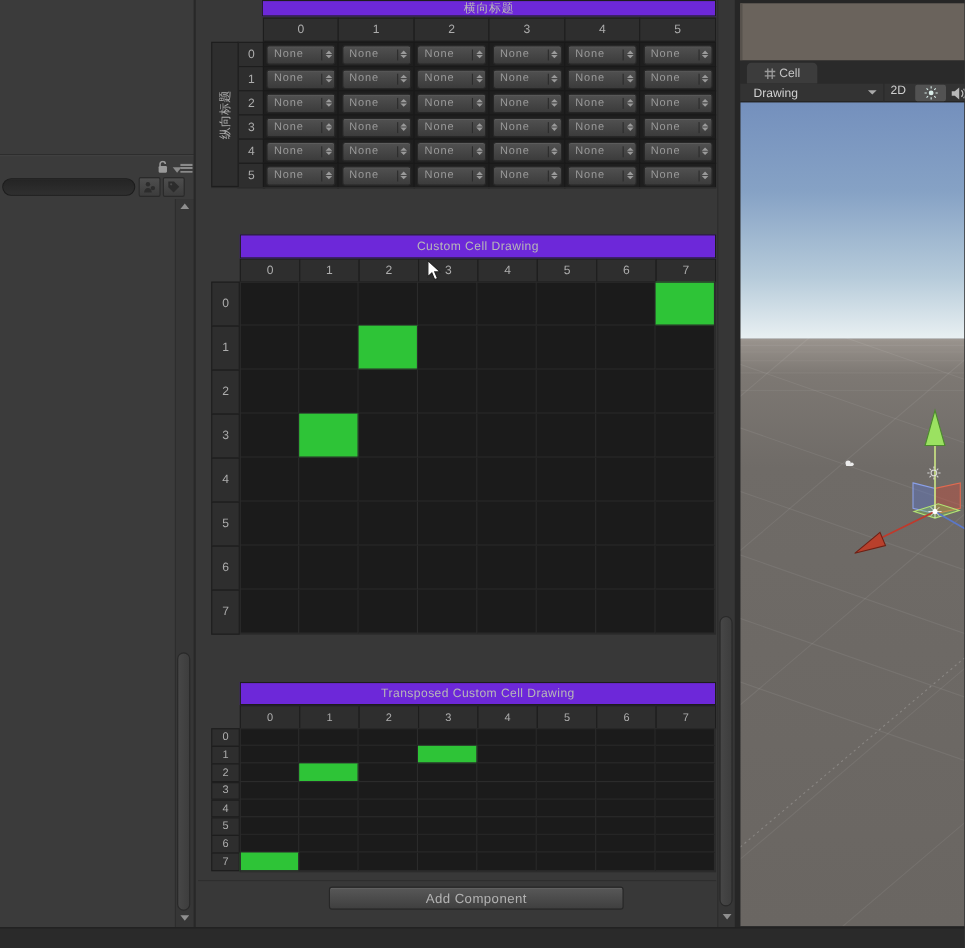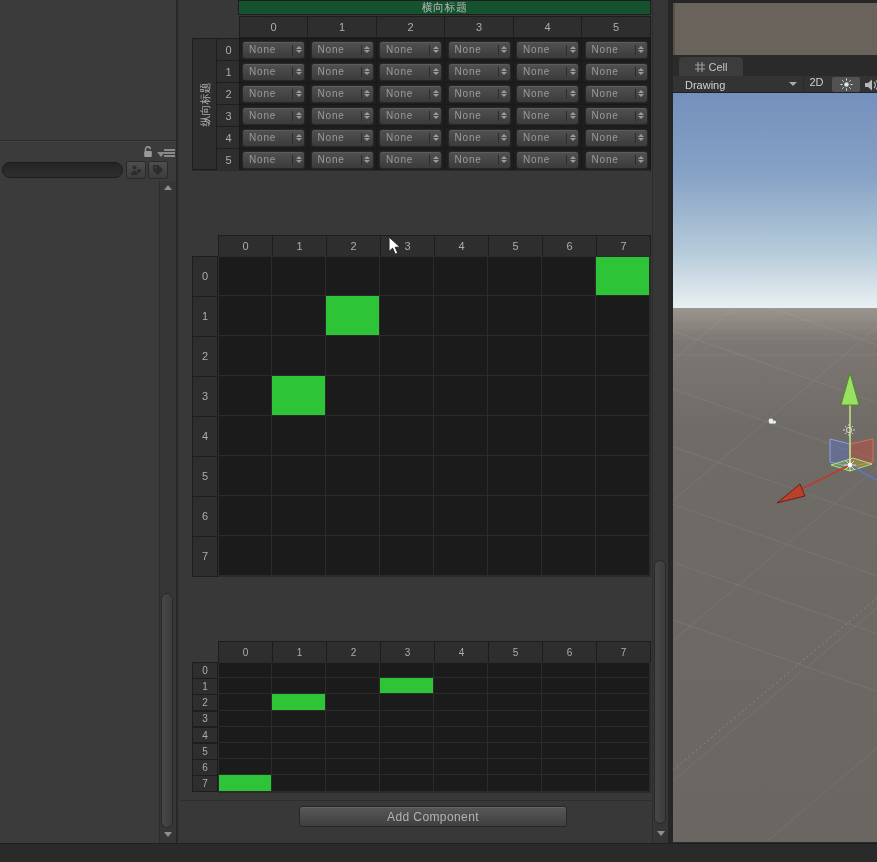--- a/index.html
+++ b/index.html
@@ -33,21 +33,21 @@
   #insp-thumb{left:654px;top:560px;height:264px;}
   .sb-up{width:0;height:0;border-left:4px solid transparent;border-right:4px solid transparent;border-bottom:5px solid #8f8f8f;}
   .sb-down{width:0;height:0;border-left:4px solid transparent;border-right:4px solid transparent;border-top:5px solid #8f8f8f;}
   #lp-up{left:164px;top:185px;} #lp-down{left:164px;top:832px;}
   #insp-sb{left:652px;top:0;width:17px;height:843px;}
   #insp-down{left:657px;top:831px;}
   #mid-divider{left:176px;top:0;width:2px;height:843px;background:#282828;}
   #right-divider{left:668px;top:0;width:5px;height:843px;background:#262626;}
 
   
-  .title-bar{background:#14532d;border:1px solid #1d1d1d;color:#b8b8b8;font-size:11px;
+  .title-bar{background:#6d28d9;border:1px solid #1d1d1d;color:#b8b8b8;font-size:11px;
     letter-spacing:.4px;display:flex;align-items:center;justify-content:center;}
   #t1-title{left:238px;top:0;width:413px;height:15px;}
   #t2-title{left:218px;top:213px;width:433px;height:22px;}
   #t3-title{left:218px;top:620px;width:433px;height:21px;}
   #t1-rot{left:192px;top:38px;width:25px;height:132px;}
   #t1-rot span{transform:rotate(-90deg);white-space:nowrap;display:block;}
   #t1-bottom{left:192px;top:170px;width:459px;height:1px;background:#2b2b2b;}
   #t3-divider{left:180px;top:800px;width:471px;height:1px;background:#2e2e2e;}
 
   .cell-header{background:#2e2e2e;border:1px solid #1d1d1d;color:#adadad;font-size:11px;
@@ -672,20 +672,26 @@
     </div>
 
   <div id="t1-title" class="abs title-bar">
       <span>横向标题</span>
     </div>
   <div id="t1-rot" class="abs cell-header">
       <span>纵向标题</span>
     </div>
   <div id="t1-bottom" class="abs"></div>
 
+  <div id="t2-title" class="abs title-bar">
+      <span>Custom Cell Drawing</span>
+    </div>
+  <div id="t3-title" class="abs title-bar">
+      <span>Transposed Custom Cell Drawing</span>
+    </div>
   <div id="t3-divider" class="abs"></div>
 
   <div id="add-component-button" class="abs">
       <span>Add Component</span>
     </div>
 
   <div id="insp-sb" class="abs sb-track"></div>
   <div id="insp-thumb" class="abs sb-thumb"></div>
   <div id="insp-down" class="abs sb-down"></div>
   <div id="right-divider" class="abs"></div>

